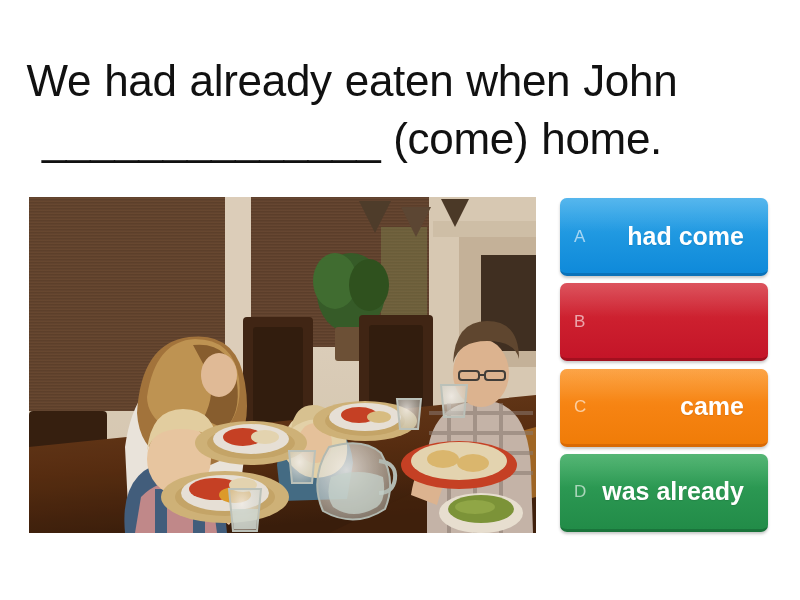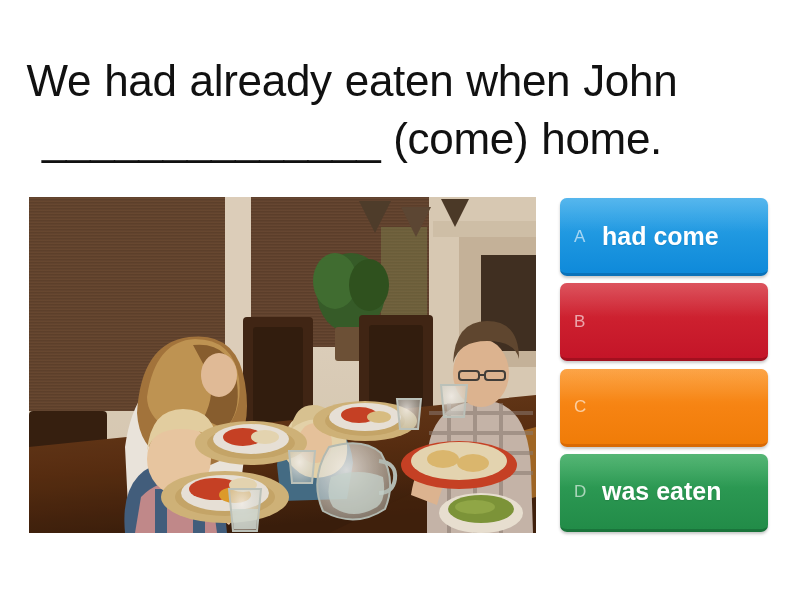--- a/index.html
+++ b/index.html
@@ -100,21 +100,21 @@
     font-size: 17px;
     font-weight: 400;
     color: rgba(255,255,255,0.60);
     z-index: 2;
     line-height: 1;
   }
   .answer-label {
     width: 100%;
     padding: 0 24px 0 42px;
     box-sizing: border-box;
-    text-align: left;
+    text-align: right;
     font-size: 25px;
     font-weight: bold;
     color: #ffffff;
     line-height: 1.12;
     z-index: 2;
     text-shadow: 0 1px 1px rgba(0,0,0,0.10);
   }
 
   .answer.opt-a { background: linear-gradient(to bottom, #36a9ea 0%, #1e97e0 52%, #0f8ada 100%); border-bottom: 3px solid #0b72b9; }
   .answer.opt-b { background: linear-gradient(to bottom, #d6333f 0%, #cc1f2e 52%, #c41528 100%); border-bottom: 3px solid #a3101f; }
@@ -307,21 +307,22 @@
       <span class="answer-letter">A</span>
       <span class="answer-label">had come</span>
     </div>
 
     <div class="answer opt-b">
       <span class="answer-letter">B</span>
     </div>
 
     <div class="answer opt-c">
       <span class="answer-letter">C</span>
+      <span class="answer-label">came</span>
     </div>
 
     <div class="answer opt-d">
       <span class="answer-letter">D</span>
-      <span class="answer-label">was eaten</span>
+      <span class="answer-label">was already</span>
     </div>
 
   </div>
 </div>
 
 </body></html>

